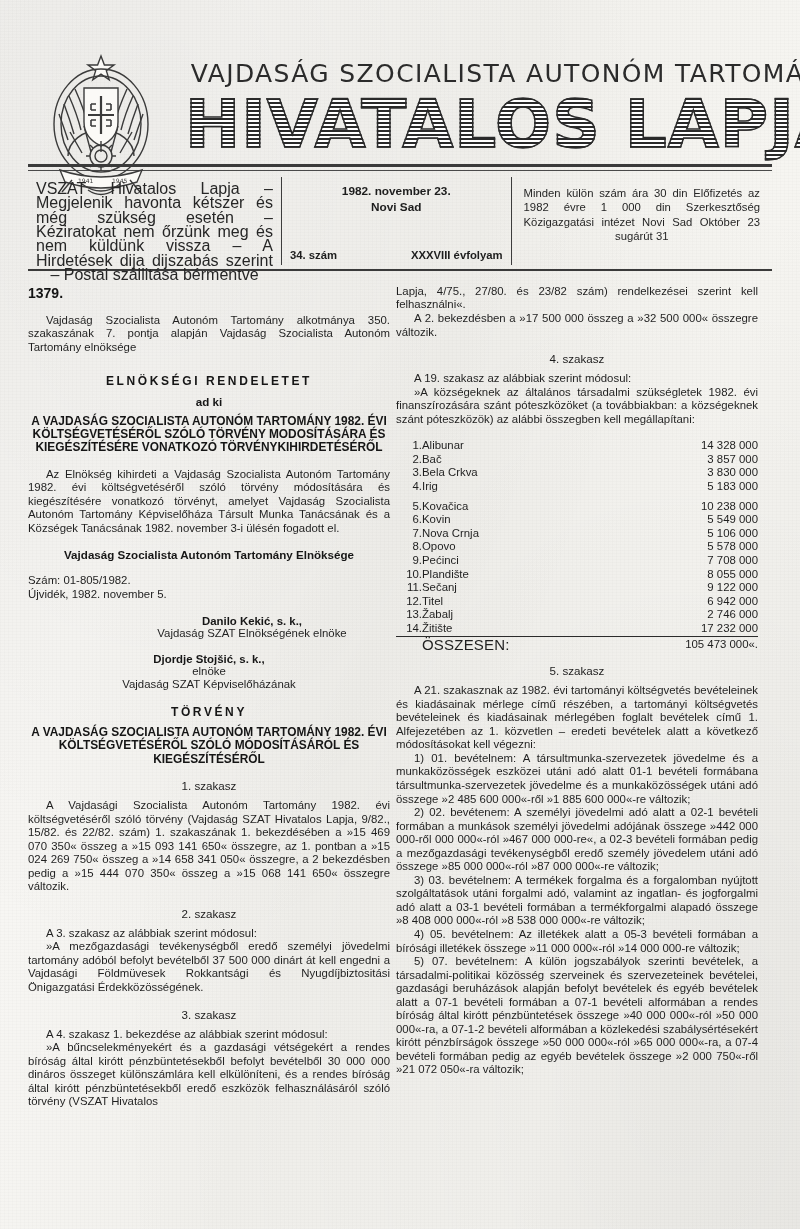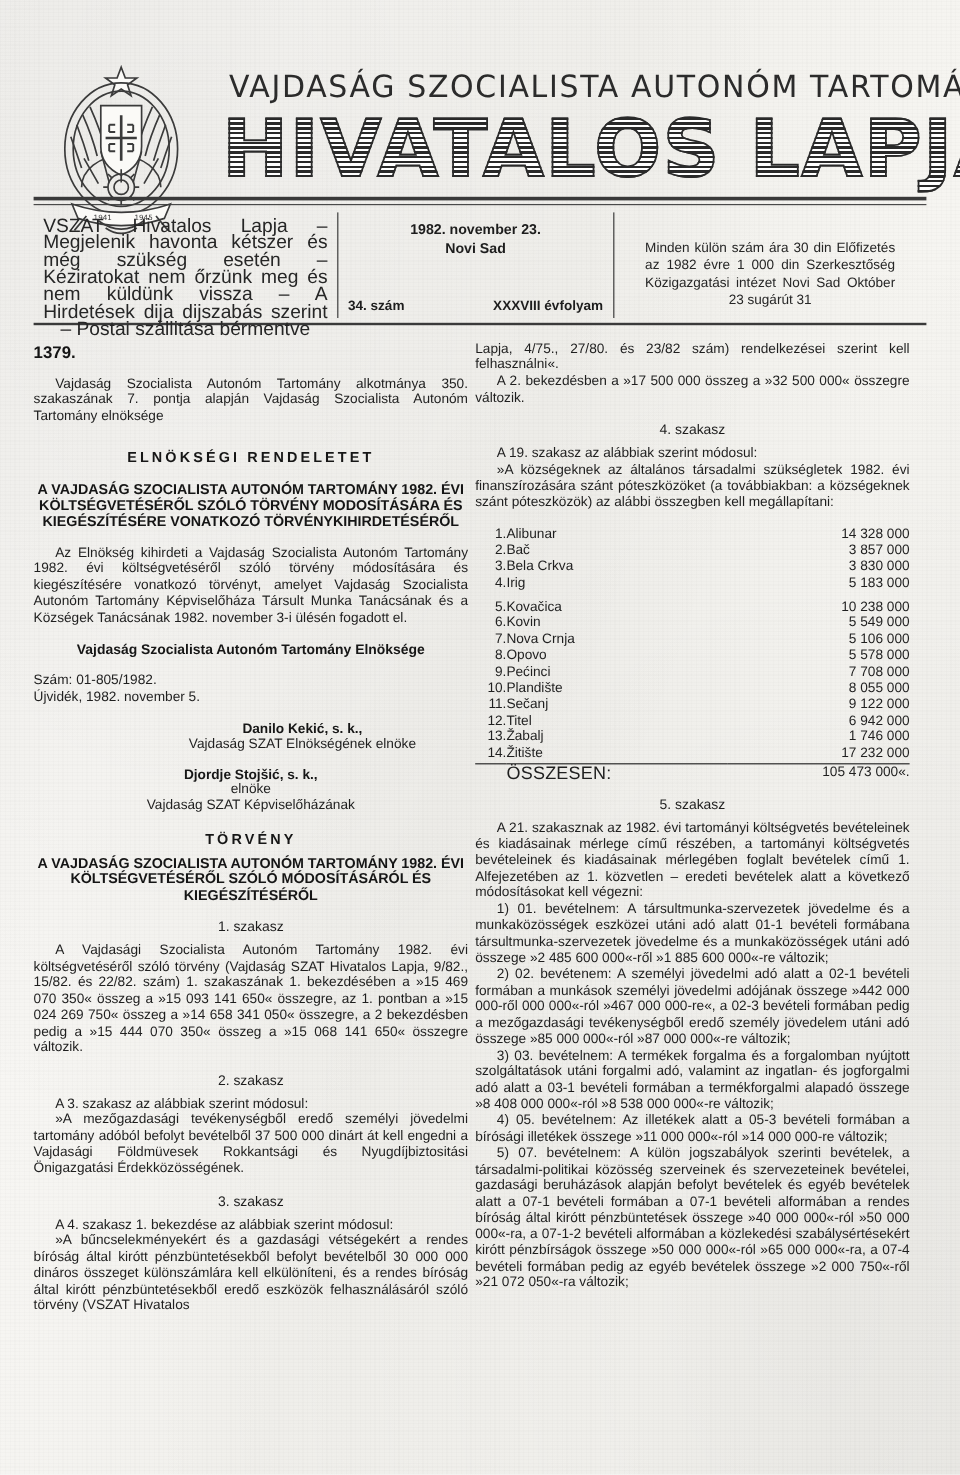--- a/index.html
+++ b/index.html
@@ -65,21 +65,21 @@
   }
   .ib-cell{padding:5px 8px 0 8px;box-sizing:border-box;}
   .ib-left{width:34%;position:relative;}
   .ib-mid{width:31%;position:relative;border-left:1.6px solid #3d3d3d;border-right:1.6px solid #3d3d3d;}
   .ib-right{width:35%;position:relative;}
   .ib-left p{
     margin:0;font-size:16px;line-height:14.4px;
     text-align:justify;text-align-last:center;color:#262626;
   }
   .ib-right p{
-    margin:18px;font-size:11.3px;line-height:14.4px;
+    margin:4px;font-size:11.3px;line-height:14.4px;
     text-align:justify;text-align-last:center;color:#262626;
   }
   .ib-mid .date{font-size:11.8px;font-weight:700;text-align:center;margin:2px 0 0 0;color:#1d1d1d;}
   .ib-mid .city{font-size:11.8px;font-weight:700;text-align:center;margin:2px 0 0 0;color:#1d1d1d;}
   .ib-mid .botrow{
     position:absolute;left:0;right:0;bottom:4px;
     display:flex;justify-content:space-between;padding:0 8px;box-sizing:border-box;
   }
   .ib-mid .botrow div{font-size:11.3px;font-weight:700;color:#1d1d1d;}
 
@@ -208,20 +208,21 @@
       <div class="col">
 
         <div class="doc-number">1379.</div>
         <div class="gap-m"></div>
 
         <p class="indent">Vajdaság Szocialista Autonóm Tartomány alkotmánya 350. szakaszának 7. pontja alapján Vajdaság Szocialista Autonóm Tartomány elnöksége</p>
         <div class="gap-l"></div>
 
         <div class="spaced-caps">ELNÖKSÉGI RENDELETET</div>
         <div class="gap-s"></div>
+        <div class="small-ctr-b">ad ki</div>
         <div class="gap-s"></div>
         <div class="title-caps">A VAJDASÁG SZOCIALISTA AUTONÓM TARTOMÁNY 1982. ÉVI KÖLTSÉGVETÉSÉRŐL SZÓLÓ TÖRVÉNY MODOSÍTÁSÁRA ÉS KIEGÉSZÍTÉSÉRE VONATKOZÓ TÖRVÉNYKIHIRDETÉSÉRŐL</div>
         <div class="gap-m"></div>
 
         <p class="indent">Az Elnökség kihirdeti a Vajdaság Szocialista Autonóm Tartomány 1982. évi költségvetéséről szóló törvény módosítására és kiegészítésére vonatkozó törvényt, amelyet Vajdaság Szocialista Autonóm Tartomány Képviselőháza Társult Munka Tanácsának és a Községek Tanácsának 1982. november 3-i ülésén fogadott el.</p>
         <div class="gap-m"></div>
 
         <div class="small-ctr-b">Vajdaság Szocialista Autonóm Tartomány Elnöksége</div>
         <div class="gap-m"></div>
 
@@ -338,21 +339,21 @@
               <td class="m-val">9 122 000</td>
             </tr>
             <tr>
               <td class="m-idx">12.</td>
               <td class="m-name">Titel</td>
               <td class="m-val">6 942 000</td>
             </tr>
             <tr>
               <td class="m-idx">13.</td>
               <td class="m-name">Žabalj</td>
-              <td class="m-val">1 746 000</td>
+              <td class="m-val">2 746 000</td>
             </tr>
             <tr>
               <td class="m-idx">14.</td>
               <td class="m-name">Žitište</td>
               <td class="m-val">17 232 000</td>
             </tr>
             <tr class="total-line">
               <td class="m-idx"></td>
               <td class="m-name total-label">ÖSSZESEN:</td>
               <td class="m-val">105 473 000«.</td>

